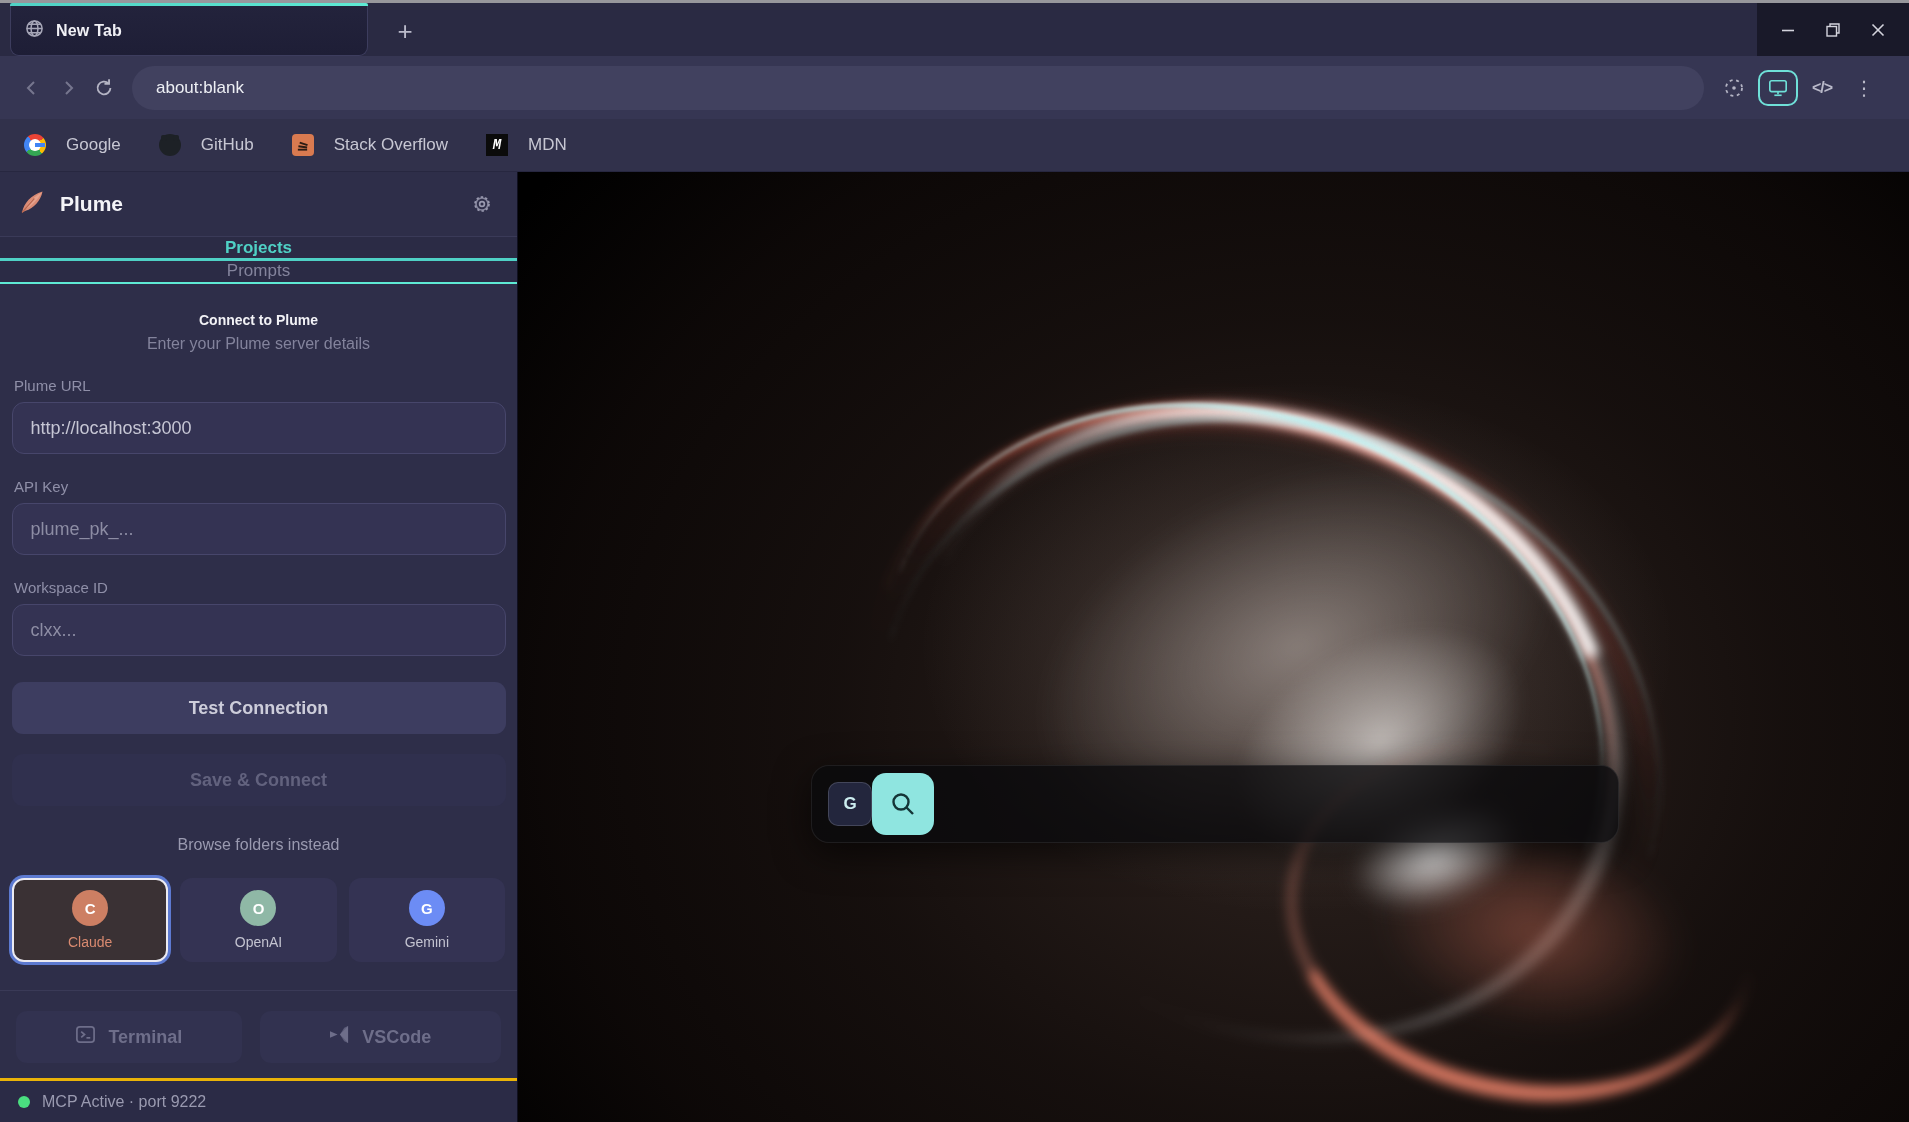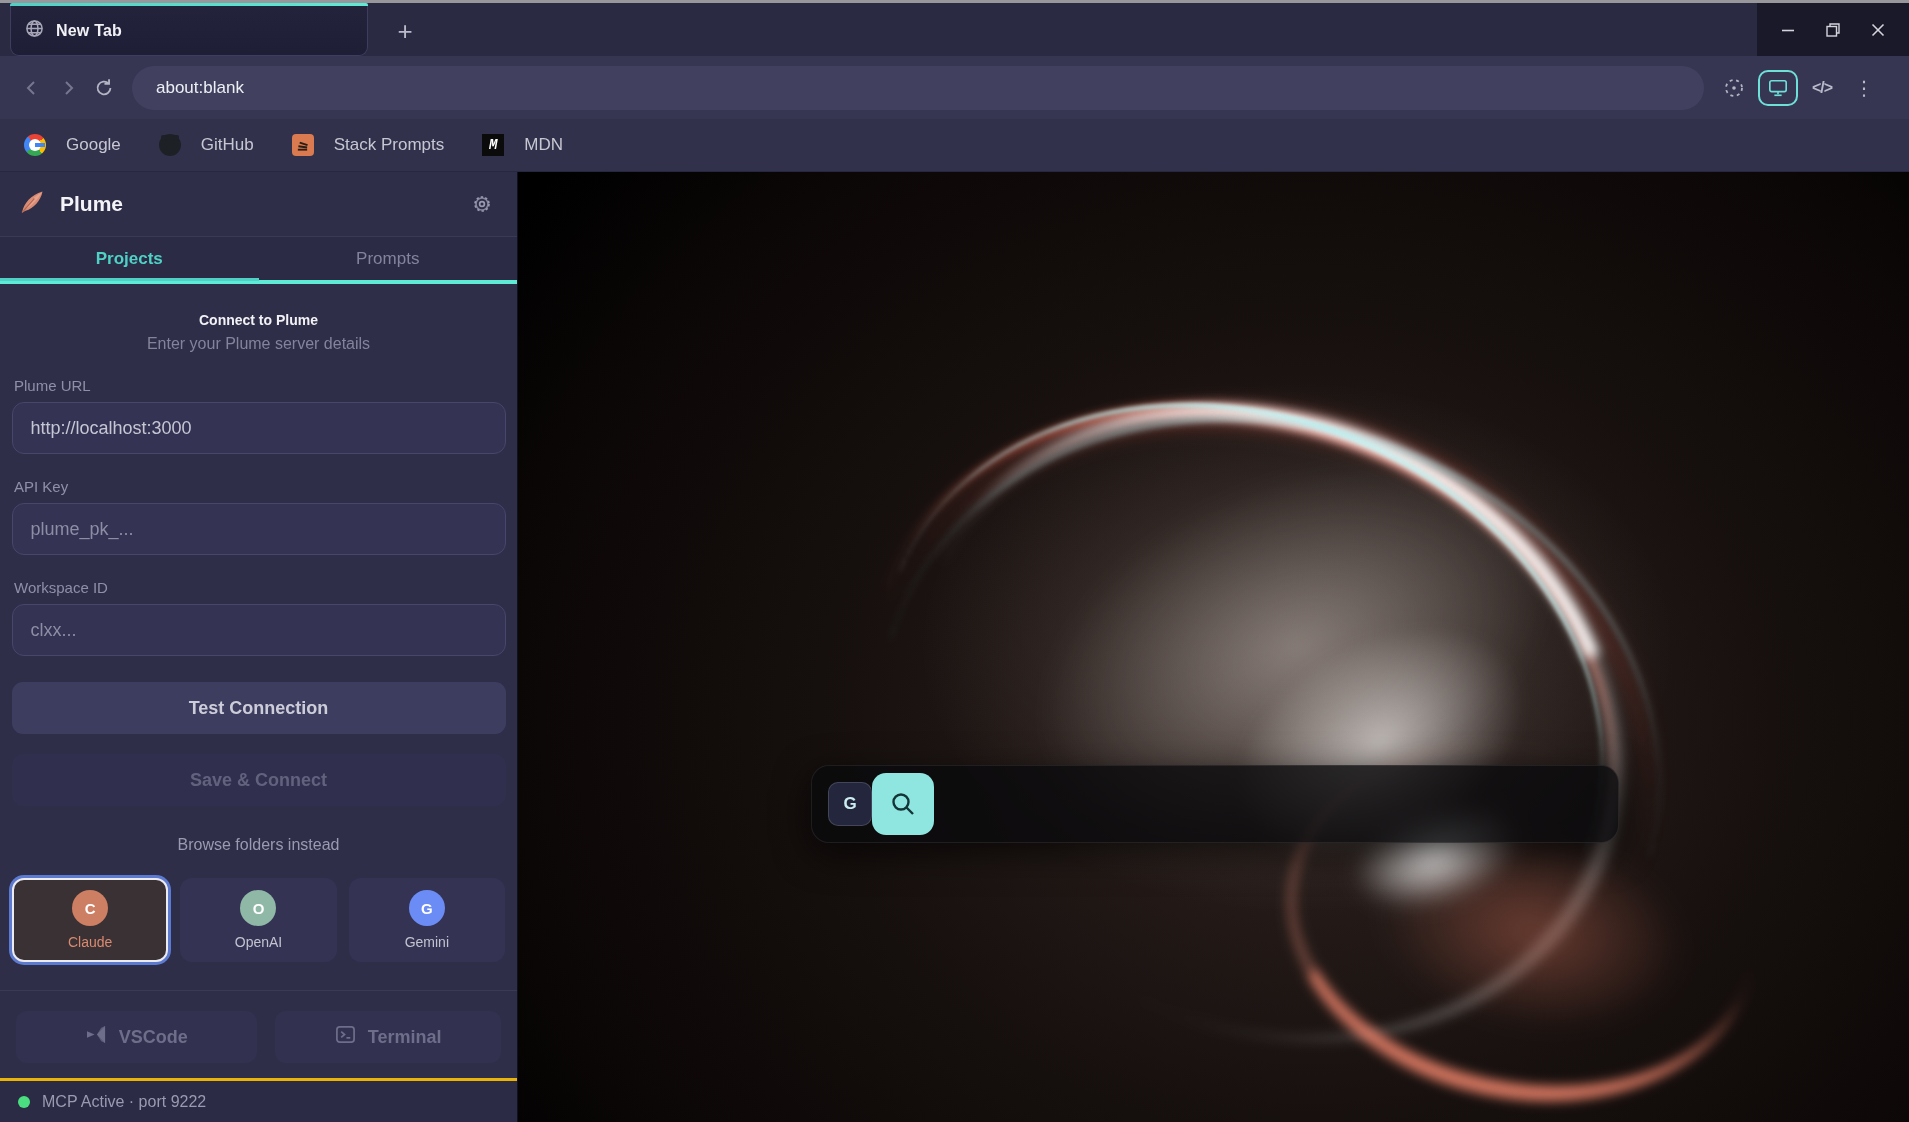--- a/index.html
+++ b/index.html
@@ -52,21 +52,21 @@
 
   
   .content { display:flex; height:950px; }
 
   
   .sidebar { width:518px; background:#2e2e49; display:flex; flex-direction:column; border-right:1px solid #101020; }
   .side-header { height:65px; display:flex; align-items:center; padding:0 18px; gap:14px;
     border-bottom:1px solid #3a3a58; }
   .side-title { color:#f4f4f8; font-size:21px; font-weight:700; }
   .gear { margin-left:auto; width:34px; height:34px; display:flex; align-items:center; justify-content:center; }
-  .side-tabs { height:47px; display:flex; background:#2b2b45; border-bottom:4px solid #5eead4; }
+  .side-tabs { height:47px; display:flex; background:#2b2b45; border-bottom:2px solid #5eead4;flex-direction:column; }
   .side-tab { flex:1; display:flex; align-items:center; justify-content:center; font-size:17px;
     position:relative; color:#83839c; }
   .side-tab.active { color:#4fd1c5; font-weight:700; }
   .side-tab.active::after { content:""; position:absolute; left:0; right:0; bottom:-1px; height:3px; background:#4fd1c5; }
   .side-body { flex:1; overflow:hidden; }
   .connect-h { margin-top:28px; text-align:center; color:#f2f2f6; font-size:14px; font-weight:700; }
   .connect-sub { margin-top:7px; text-align:center; color:#83839c; font-size:16px; }
   .field-label { margin:24px 0 0 14px; color:#8f8fa8; font-size:15px; }
   .field-input { display:block; width:494px; height:52px; margin:8px auto 0; background:#343353;
     border:1px solid #47466b; border-radius:12px; padding:0 18px; font-size:18px; color:#c6c6d4;
@@ -226,21 +226,21 @@
     <span>GitHub</span>
   </div>
   <div class="bookmark">
     <span class="fav fav-so">
       <svg width="13" height="13" viewBox="0 0 14 14" stroke="#2b1c14" stroke-width="2" fill="none">
         <line x1="2" y1="11.5" x2="12" y2="11.5"></line>
           <line x1="2.6" y1="7.8" x2="12" y2="9.2"></line>
           <line x1="4" y1="3.8" x2="12.4" y2="6.6"></line>
       </svg>
     </span>
-    <span>Stack Prompts</span>
+    <span>Stack Overflow</span>
   </div>
   <div class="bookmark">
     <span class="fav fav-mdn">M</span>
     <span>MDN</span>
   </div>
 </div>
 
 <div class="content">
 
   <div class="sidebar">
@@ -296,39 +296,39 @@
         </div>
         <div class="card">
           <span class="avatar av-gemini">G</span>
           <span class="card-label">Gemini</span>
         </div>
       </div>
 
       <div class="side-divider"></div>
 
       <div class="foot-btns">
+        <div class="foot-btn terminal">
+          <span>
+            <svg width="21" height="21" viewBox="0 0 22 22" fill="none" stroke="#6e6e8a" stroke-width="1.8">
+              <rect x="2" y="3" width="18" height="16" rx="3"></rect>
+                <polyline points="6.5,8 10,11 6.5,14"></polyline>
+                <line x1="12" y1="14.5" x2="16" y2="14.5"></line>
+            </svg>
+          </span>
+          <span>Terminal</span>
+        </div>
         <div class="foot-btn vscode">
           <span>
             <svg width="21" height="19" viewBox="0 0 22 20" fill="#6e6e8a">
               <path d="M1 6.5 L9 10 L1 13.5 Z"></path>
                 <path d="M20 1 L11.5 10 L20 19 Z"></path>
                 <path d="M20 1 L16 3 L11.5 10 L16 17 L20 19 Z" opacity=".7"></path>
             </svg>
           </span>
           <span>VSCode</span>
-        </div>
-        <div class="foot-btn terminal">
-          <span>
-            <svg width="21" height="21" viewBox="0 0 22 22" fill="none" stroke="#6e6e8a" stroke-width="1.8">
-              <rect x="2" y="3" width="18" height="16" rx="3"></rect>
-                <polyline points="6.5,8 10,11 6.5,14"></polyline>
-                <line x1="12" y1="14.5" x2="16" y2="14.5"></line>
-            </svg>
-          </span>
-          <span>Terminal</span>
         </div>
       </div>
     </div>
 
     <div class="statusbar">
       <span class="status-dot"></span>
       <span class="status-text">MCP Active · port 9222</span>
     </div>
   </div>
 

